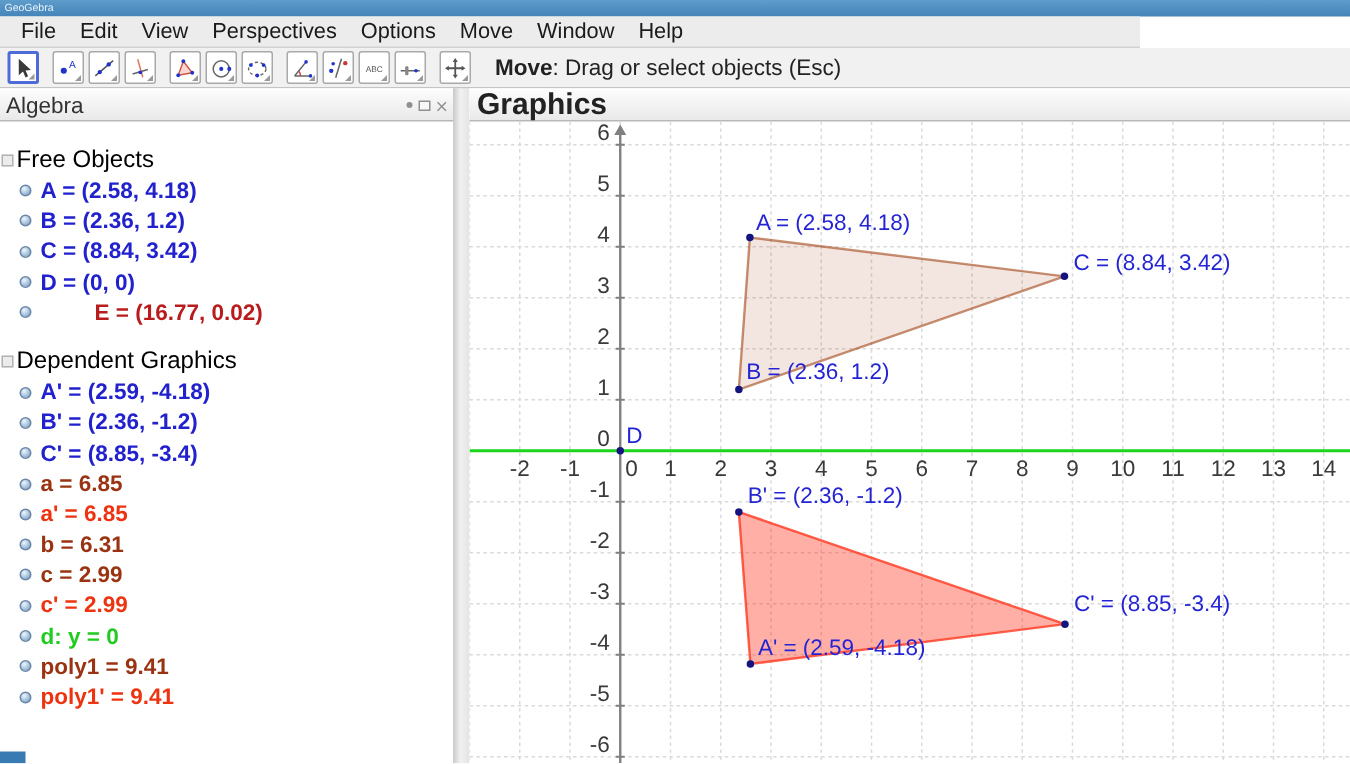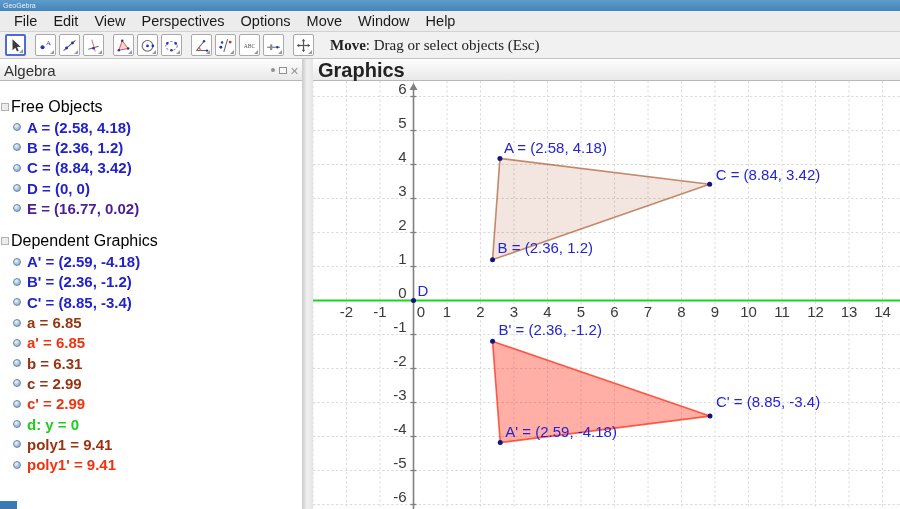--- a/index.html
+++ b/index.html
@@ -5,29 +5,29 @@
   html,body{margin:0;padding:0;background:#fff;}
   .app{position:relative;width:900px;height:509px;overflow:hidden;
        font-family:"Liberation Sans",sans-serif;background:#fff;}
 
   
   .titlebar{position:absolute;left:0;top:0;width:900px;height:11px;
     background:linear-gradient(#5d9ccb,#4484b8);color:#eaf3fb;font-size:7px;
     line-height:11px;padding-left:3px;box-sizing:border-box;}
 
   
-  .menubar{position:absolute;left:0;top:11px;width:900px;height:21px;
+  .menubar{position:absolute;left:0;top:11px;width:760px;height:21px;
     background:#ececec;border-bottom:1px solid #d2d2d2;display:flex;
     align-items:center;padding-left:6px;box-sizing:border-box;}
   .menu-item{font-size:14.5px;color:#1a1a1a;padding:0 8px;line-height:20px;cursor:default;}
 
   
   .toolbar{position:absolute;left:0;top:32px;width:900px;height:27px;
     background:#f1f1f1;border-bottom:1px solid #c4c4c4;display:flex;
-    align-items:center;padding-left:5px;box-sizing:border-box;font-family:Liberation Serif, serif;}
+    align-items:center;padding-left:5px;box-sizing:border-box;}
   .tool-group{display:flex;gap:3px;margin-right:9px;}
   .tool-btn{position:relative;width:21px;height:22px;background:#fff;
     border:1px solid #a9a9a9;border-radius:2px;display:flex;align-items:center;
     justify-content:center;box-sizing:border-box;}
   .tool-btn.selected{border:2px solid #4f6bd8;}
   .tool-btn::after{content:"";position:absolute;right:1px;bottom:1px;
     border-style:solid;border-width:0 0 4px 4px;
     border-color:transparent transparent #9a9a9a transparent;}
   .hint{margin-left:7px;font-size:15px;color:#222;white-space:pre;}
   .hint b{font-weight:bold;}
@@ -207,21 +207,21 @@
         <div class="alg-item">
           <span class="marble"></span>
           <span class="alg-text" style="color: rgb(33, 33, 205);">C = (8.84, 3.42)</span>
         </div>
         <div class="alg-item">
           <span class="marble"></span>
           <span class="alg-text" style="color: rgb(33, 33, 205);">D = (0, 0)</span>
         </div>
         <div class="alg-item">
           <span class="marble"></span>
-          <span class="alg-text" style="color: #4c1d95;">E = (16.77, 0.02)</span>
+          <span class="alg-text" style="color: #b91c1c; margin-left: 36px;">E = (16.77, 0.02)</span>
         </div>
         <div class="alg-header">
           <span class="twisty"></span>
           <span class="alg-header-label">Dependent Graphics</span>
         </div>
         <div class="alg-item">
           <span class="marble"></span>
           <span class="alg-text" style="color: rgb(33, 33, 205);">A' = (2.59, -4.18)</span>
         </div>
         <div class="alg-item">

